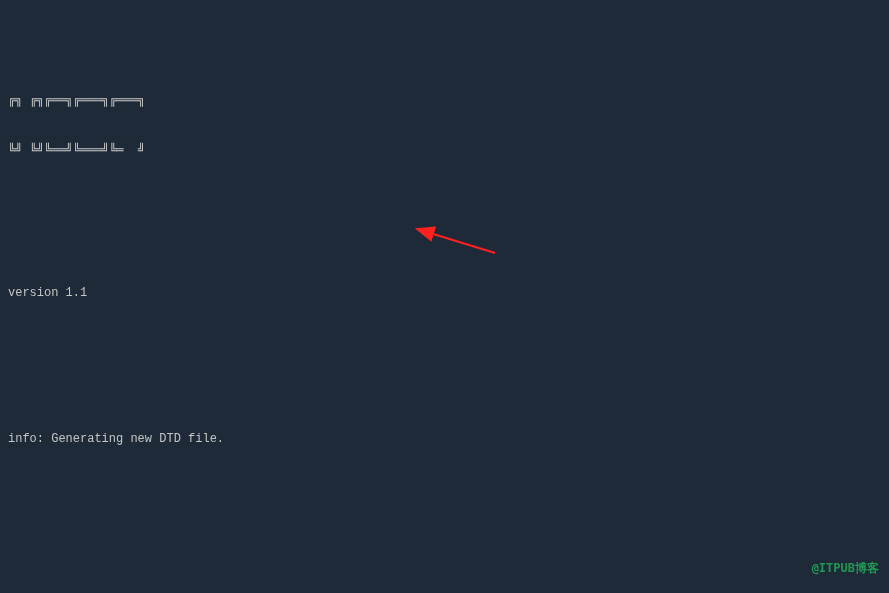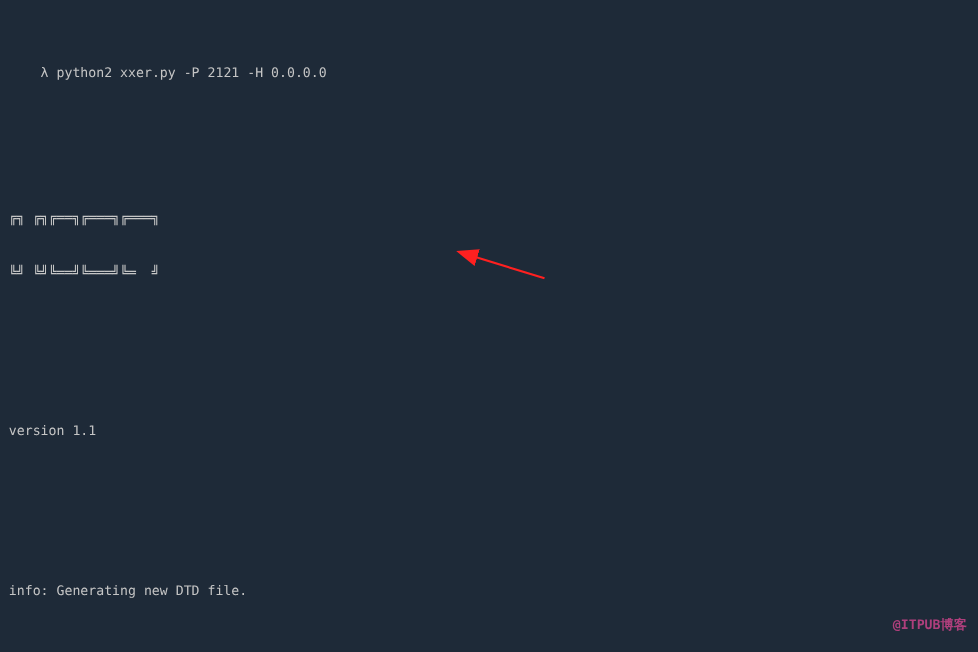--- a/index.html
+++ b/index.html
@@ -39,39 +39,37 @@
       pointer-events: none;
     }
     .arrow-svg {
       width: 120px;
       height: 32px;
     }
     .watermark {
       position: absolute;
       bottom: 16px;
       right: 10px;
-      color: #ec4899;
+      color: #22c55e;
       font-size: 12px;
       font-weight: bold;
       opacity: 0.7;
     }
     .line {
       display: block;
     }
     .info-section {
       margin-bottom: 12px;
+      font-family: Liberation Mono, monospace;
     }
   </style>
 </head>
 <body>
 
 <div class="terminal">
-  <div class="command-line">
-    <span class="prompt-symbol">λ</span> <span>python2 xxer.py -P 2121 -H 0.0.0.0</span>
-  </div>
 
   <div class="banner">
     <span class="line">╔╗ ╔╗╔══╗╔═══╗╔═══╗</span>
     <span class="line">╚╝ ╚╝╚══╝╚═══╝╚═  ╝</span>
   </div>
 
   <div class="info-section">
     <span class="line">version 1.1</span>
   </div>
 

